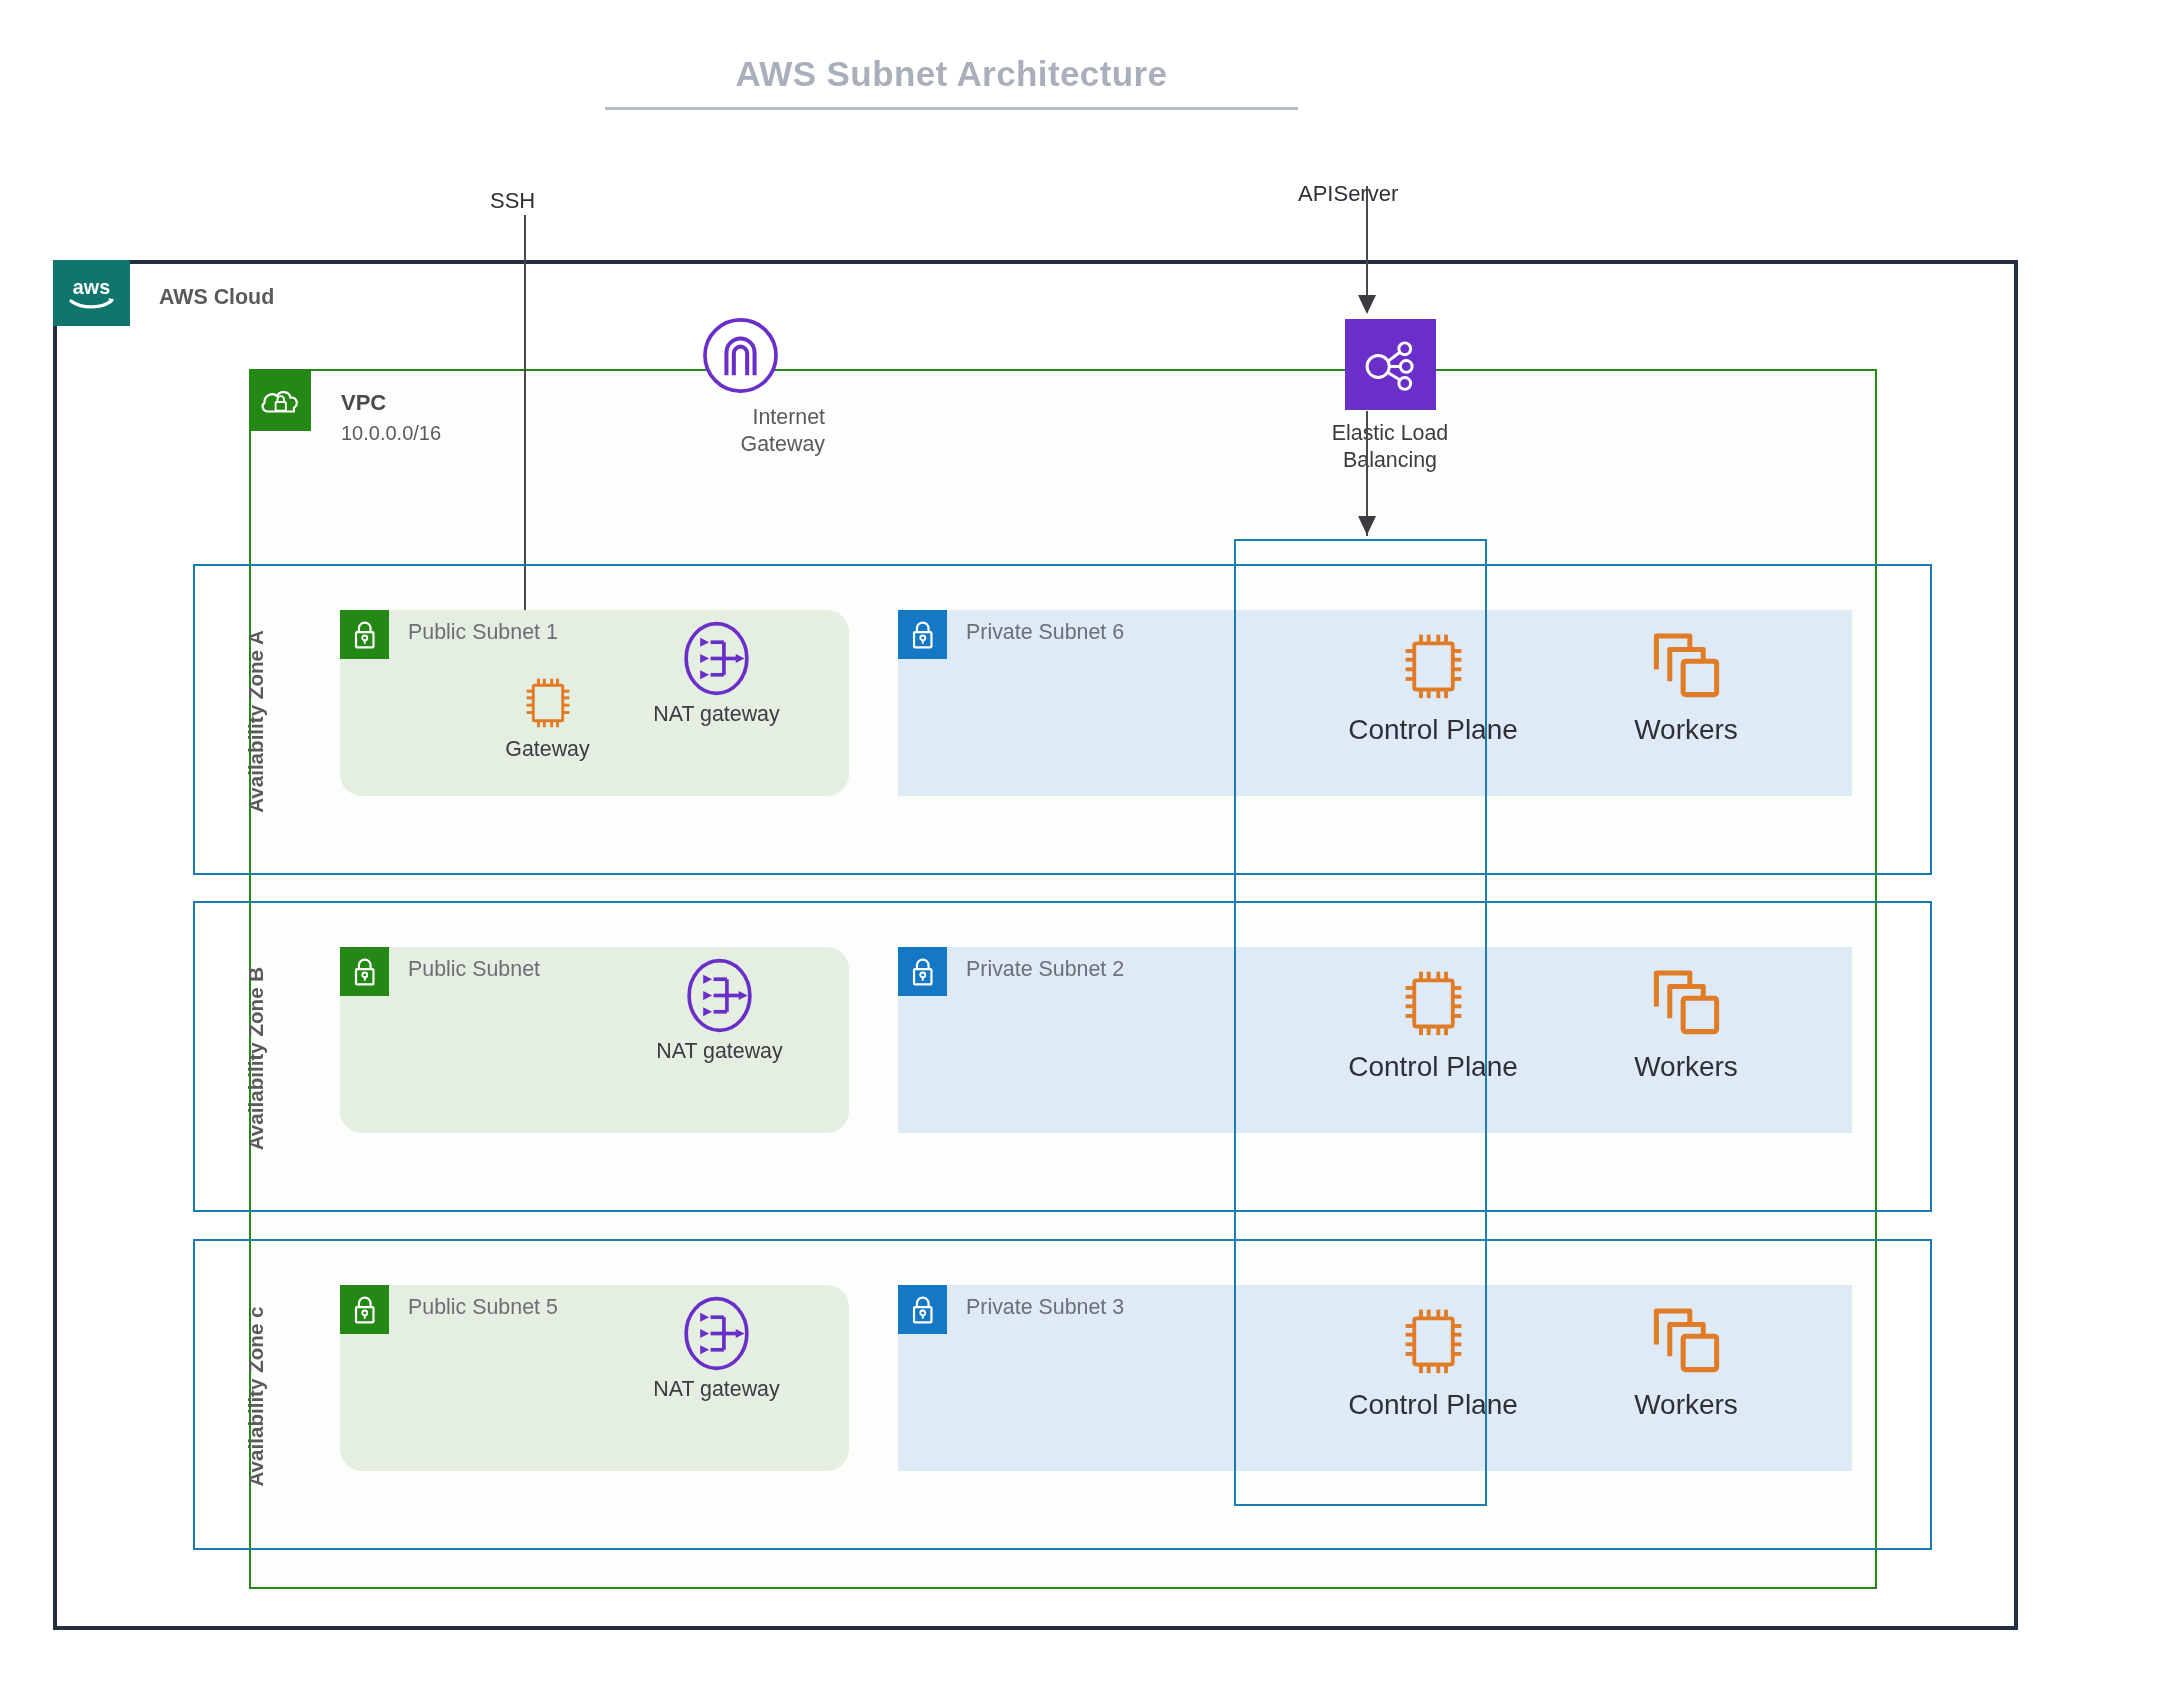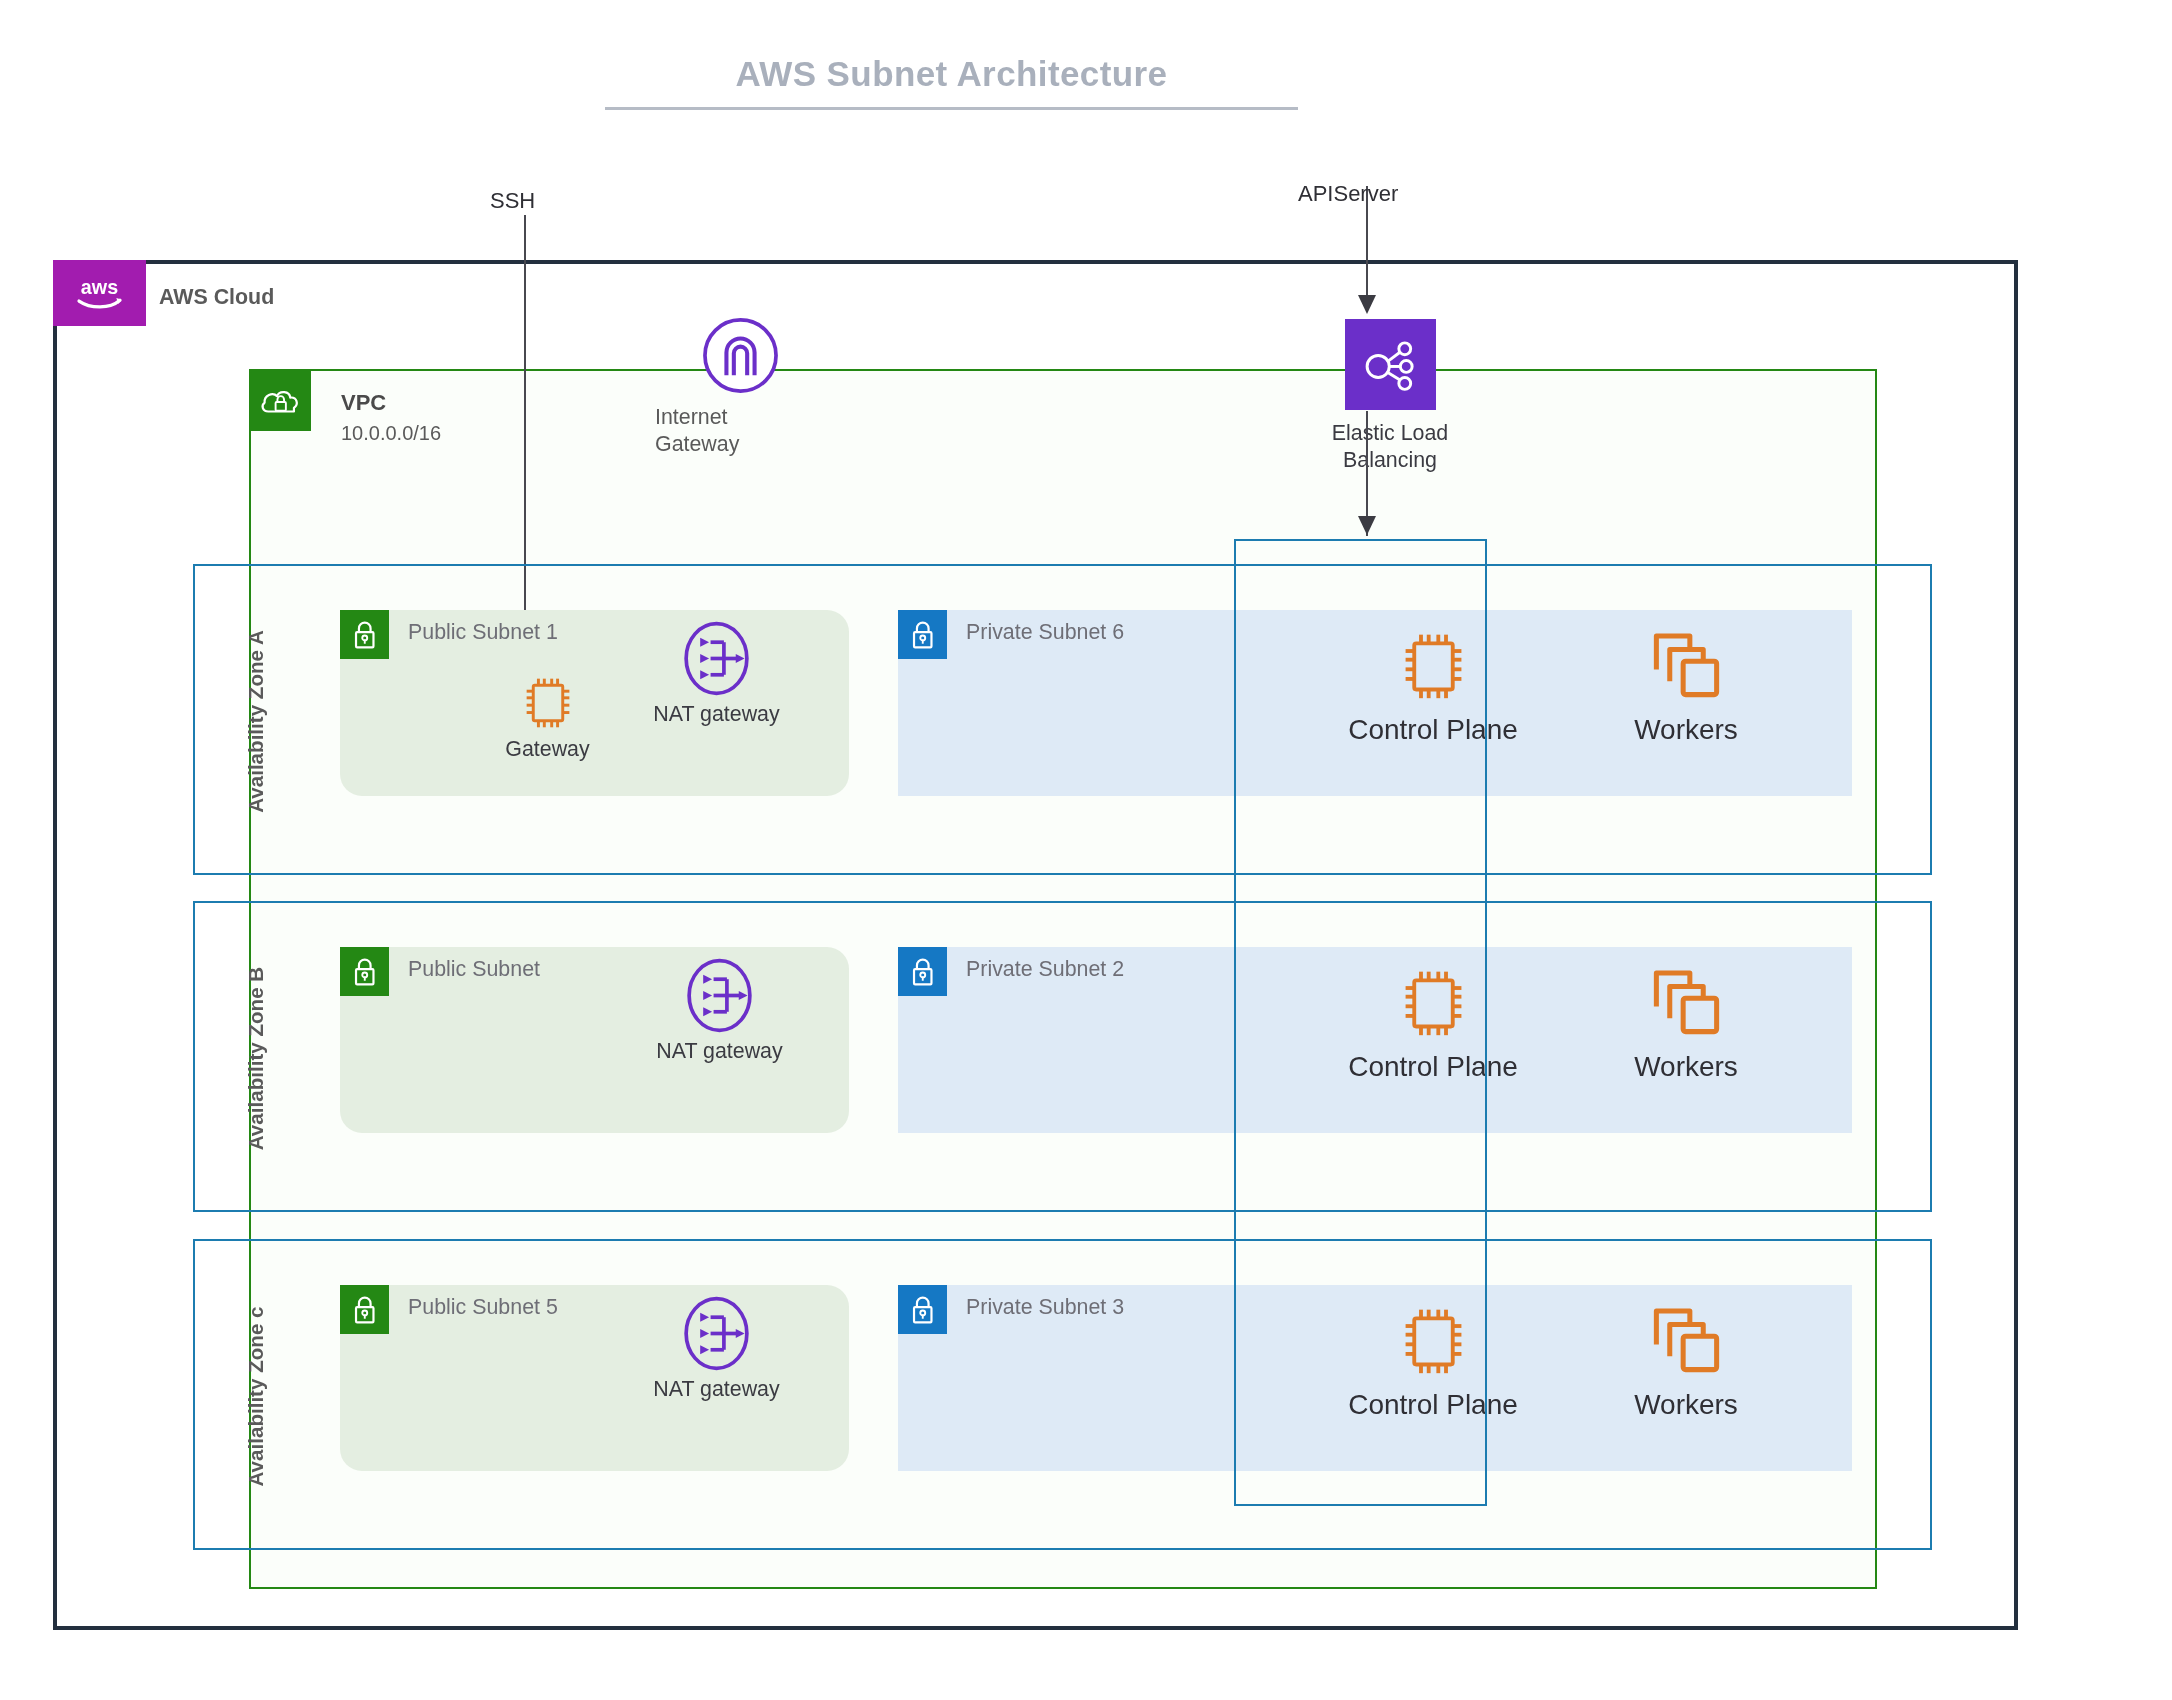--- a/index.html
+++ b/index.html
@@ -19,42 +19,42 @@
   #title-rule{
     margin-top:13.3px;height:2.9px;background:#B6BCC6;width:693px;
   }
 
   
   #aws-cloud-box{
     left:53px;top:260px;width:1965px;height:1370px;
     border:4.4px solid #232F3E;box-sizing:border-box;background:#ffffff;
   }
   #aws-logo-box{
-    left:53px;top:260px;width:93px;height:66px;background:#a21caf;
+    left:53px;top:260px;width:77px;height:66px;background:#0f766e;
     display:flex;align-items:center;justify-content:center;
   }
   #aws-cloud-label{
     left:159px;top:285px;font-size:21.4px;font-weight:bold;color:#5A5A5A;white-space:nowrap;
   }
 
   
   #vpc-box{
     left:249px;top:369px;width:1628px;height:1220px;
     border:2.9px solid #248814;box-sizing:border-box;
     background:linear-gradient(#FBFEFA,#FBFEFA);
   }
   #vpc-icon-box{
     left:249px;top:369px;width:62px;height:62px;background:#248814;
     display:flex;align-items:center;justify-content:center;
   }
   #vpc-title{left:341px;top:390px;font-size:22px;font-weight:bold;color:#4A4A4A;white-space:nowrap;text-align:center;}
   #vpc-cidr{left:341px;top:422px;font-size:20px;color:#5A5A5A;white-space:nowrap;}
 
   
-  #igw-wrap{left:655px;top:317px;width:170px;text-align:left;}
+  #igw-wrap{left:655px;top:317px;width:170px;text-align:right;}
   #igw-label{margin-top:10.3px;font-size:21.4px;color:#5A5A5A;line-height:1.25;}
 
   
   #elb-wrap{left:1305px;top:319px;width:170px;text-align:center;}
   #elb-icon{
     width:91px;height:91px;background:#6B2FC9;margin:0 auto;
     display:flex;align-items:center;justify-content:center;
   }
   #elb-label{margin-top:10.3px;font-size:21.4px;color:#3B3B42;line-height:1.25;}
 

